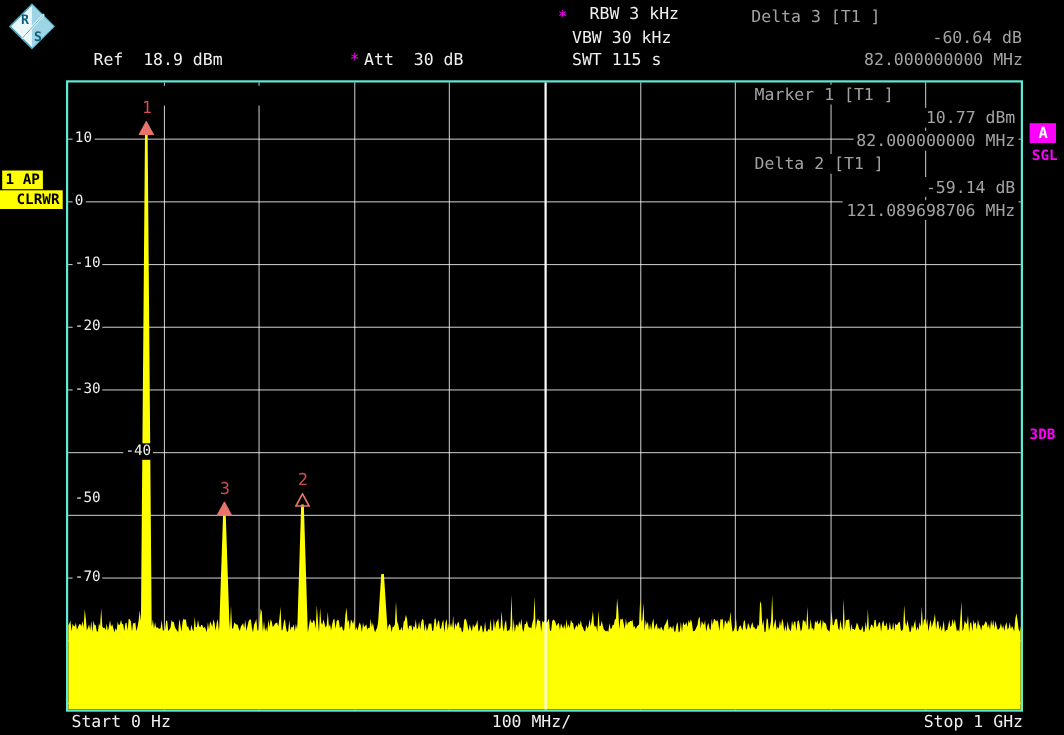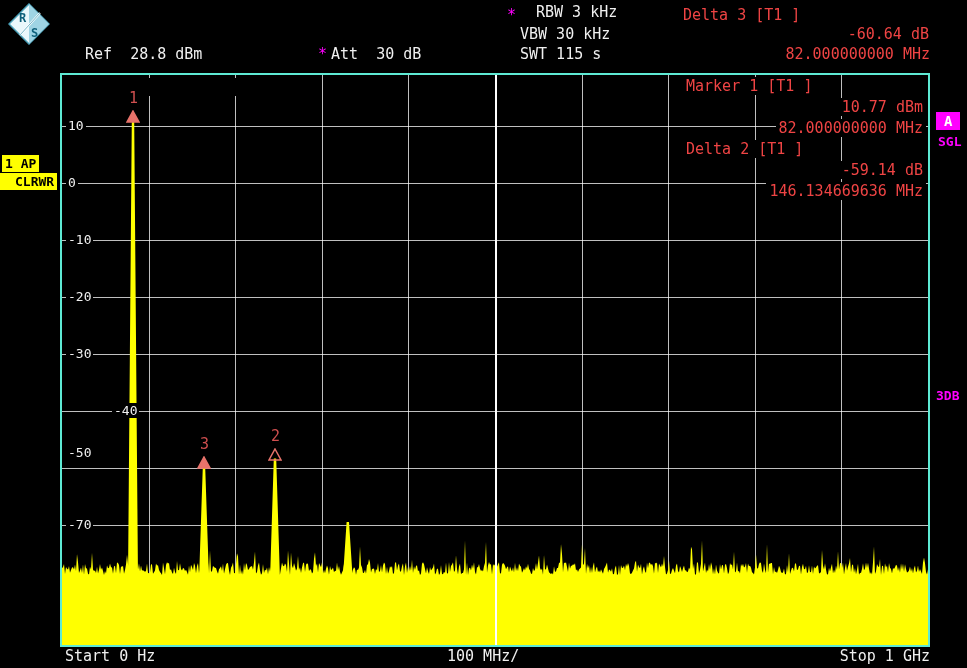--- a/index.html
+++ b/index.html
@@ -1,19 +1,19 @@
 <!DOCTYPE html>
 <html><head>
 <meta charset="utf-8">
 <style>
   html,body{margin:0;padding:0;background:#000;}
   .screen{position:relative;width:967px;height:668px;background:#000;overflow:hidden;
           font-family:"DejaVu Sans Mono","Liberation Mono",monospace;}
   .t{position:absolute;white-space:pre;font-size:15px;line-height:17px;color:#f0f0f0;}
-  .red{color:#ef4444;}
+  .red{color:#a3a3a3;}
   .mag{color:#ff00ff;}
   .plot{position:absolute;left:60px;top:73px;width:870px;height:574px;
         border:2px solid #5eead4;box-sizing:border-box;background:#000;}
   .grid{position:absolute;inset:0;z-index:1;}
   .gv{position:absolute;top:0;bottom:0;width:1px;background:rgba(255,255,255,0.75);}
   .gv.bright{width:2px;background:#ffffff;}
   .gh{position:absolute;left:0;right:0;height:1px;background:rgba(255,255,255,0.75);}
   .trace{position:absolute;left:0;top:0;z-index:2;}
   .overlay{position:absolute;inset:0;z-index:3;}
   .ylab{position:absolute;left:4px;font-size:13px;line-height:15px;color:#f0f0f0;
@@ -37,21 +37,21 @@
 
   <svg class="logo" width="42" height="42" viewBox="0 0 42 42">
     <polygon points="21,1 41,21 21,41 1,21" fill="#eaf7fb" stroke="#4aa0b8" stroke-width="1.5"></polygon>
     <polygon points="21,1 41,21 21,41" fill="#9fd4e4"></polygon>
     <line x1="12" y1="32" x2="32" y2="10" stroke="#ffffff" stroke-width="2"></line>
     <line x1="12" y1="32" x2="32" y2="10" stroke="#4aa0b8" stroke-width="0.8"></line>
     <text x="11" y="19" font-size="12" font-weight="bold" fill="#0e5f7a">R</text>
     <text x="23" y="34" font-size="12" font-weight="bold" fill="#0e5f7a">S</text>
   </svg>
 
-  <span class="t" style="left:85px;top:46px;">Ref  28.8 dBm</span>
+  <span class="t" style="left:85px;top:46px;">Ref  18.9 dBm</span>
   <span class="t mag" style="left:318px;top:46px;">*</span>
   <span class="t" style="left:331px;top:46px;">Att  30 dB</span>
 
   <span class="t mag" style="left:507px;top:7px;">*</span>
   <span class="t" style="left:520px;top:4px;margin-left:16px;">RBW 3 kHz</span>
   <span class="t" style="left:520px;top:26px;">VBW 30 kHz</span>
   <span class="t" style="left:520px;top:46px;">SWT 115 s</span>
 
   <span class="t red" style="left:683px;top:7px;">Delta 3 [T1 ]</span>
   <span class="t red" style="right:38px;top:26px;text-align:left;">-60.64 dB</span>
@@ -102,21 +102,21 @@
       <span class="ylab" style="top:271px;">-30</span>
       <span class="ylab" style="top:328px;margin-left:46px;">-40</span>
       <span class="ylab" style="top:370px;">-50</span>
       <span class="ylab" style="top:442px;">-70</span>
 
       <span class="ro red" style="left:621px;top:2px;">Marker 1 [T1 ]</span>
       <span class="ro red rt" style="top:23px;">10.77 dBm</span>
       <span class="ro red rt" style="top:44px;">82.000000000 MHz</span>
       <span class="ro red" style="left:621px;top:65px;">Delta 2 [T1 ]</span>
       <span class="ro red rt" style="top:86px;">-59.14 dB</span>
-      <span class="ro red rt" style="top:107px;">146.134669636 MHz</span>
+      <span class="ro red rt" style="top:107px;">121.089698706 MHz</span>
     <div class="gv bright" style="left: 433px;"></div>
         <div class="mk" style="left: 64px; top: 33.3px;"><svg width="14" height="13">
             <polygon points="7,1 13,12 1,12" fill="#e8736b" stroke="#e8736b" stroke-width="1.5"></polygon>
           </svg></div>
         <div class="mklabel" style="left: 67px; top: 15.3px;">1</div>
         <div class="mk" style="left: 135px; top: 379.2px;"><svg width="14" height="13">
             <polygon points="7,1 13,12 1,12" fill="#e8736b" stroke="#e8736b" stroke-width="1.5"></polygon>
           </svg></div>
         <div class="mklabel" style="left: 138px; top: 361.2px;">3</div>
         <div class="mk" style="left: 206px; top: 370.6px;"><svg width="14" height="13">

